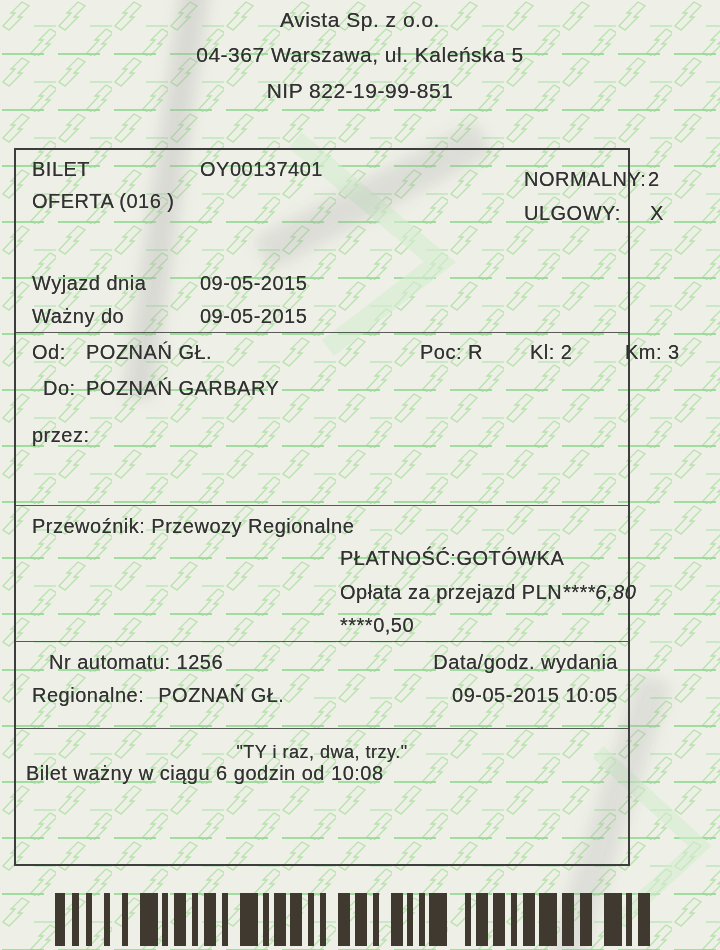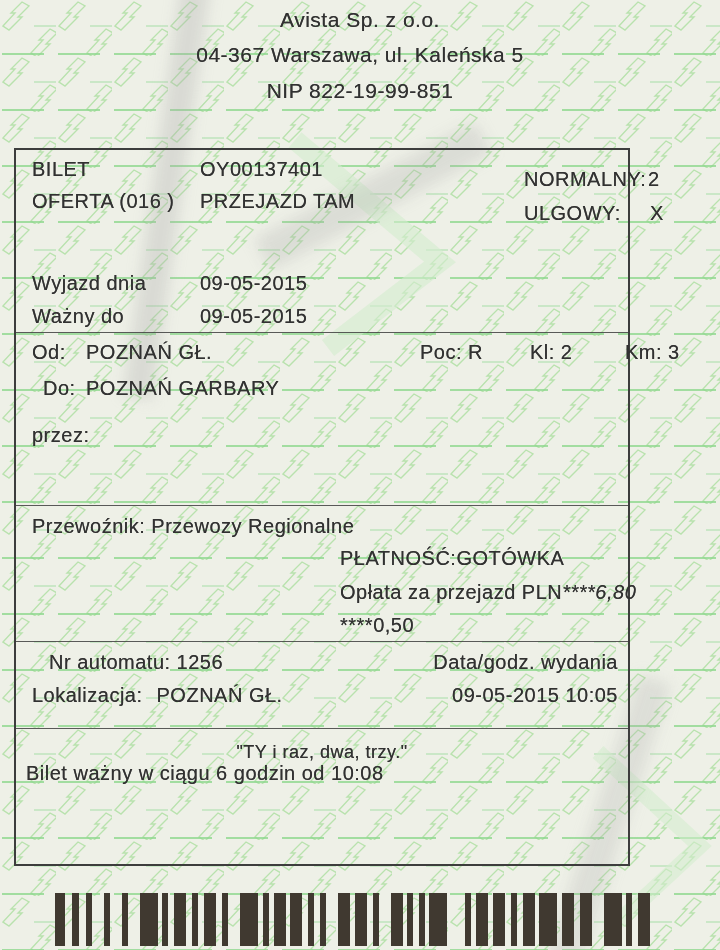--- a/index.html
+++ b/index.html
@@ -69,21 +69,20 @@
     <span class="txt h-company">Avista Sp. z o.o.</span>
     <span class="txt h-address">04-367 Warszawa, ul. Kaleńska 5</span>
     <span class="txt h-nip">NIP 822-19-99-851</span>
   </div>
 
   <div class="box">
 
     <span class="txt" style="left:16px;top:8px;">BILET</span>
     <span class="txt" style="left:184px;top:8px;">OY00137401</span>
     <span class="txt" style="left:16px;top:40px;">OFERTA (016 )</span>
-    <span class="txt" style="left:184px;top:40px;">PRZEJAZD TAM</span>
 
     <span class="txt" style="left:508px;top:18px;">NORMALNY:</span>
     <span class="txt" style="left:632px;top:18px;">2</span>
     <span class="txt" style="left:508px;top:52px;">ULGOWY:</span>
     <span class="txt" style="left:634px;top:52px;">X</span>
 
     <span class="txt" style="left:16px;top:122px;">Wyjazd dnia</span>
     <span class="txt" style="left:184px;top:122px;">09-05-2015</span>
     <span class="txt" style="left:16px;top:155px;">Ważny do</span>
     <span class="txt" style="left:184px;top:155px;">09-05-2015</span>
@@ -113,21 +112,21 @@
     </div>
     <div class="pay-row" style="top:464px;">
       <span class="txt" style="position:relative;">****0,50</span>
     </div>
 
     <div class="hr hr3"></div>
 
     <span class="txt" style="left:16px;top:501px;margin-left:17px;"><span>Nr automatu:</span><span class="gap6">1256</span></span>
     <span class="txt right-col" style="top:501px;">Data/godz. wydania</span>
 
-    <span class="txt" style="left:16px;top:534px;"><span>Lokalizacja:</span><span class="gap14">POZNAŃ GŁ.</span></span>
+    <span class="txt" style="left:16px;top:534px;"><span>Regionalne:</span><span class="gap14">POZNAŃ GŁ.</span></span>
     <span class="txt right-col" style="top:534px;">09-05-2015 10:05</span>
 
     <div class="hr hr4"></div>
 
     <span class="txt slogan-row" style="top:592px;">"TY i raz, dwa, trzy."</span>
     <span class="txt" style="left:10px;top:612px;">Bilet ważny w ciągu 6 godzin od 10:08</span>
 
   </div>
 
   <div class="barcode">

